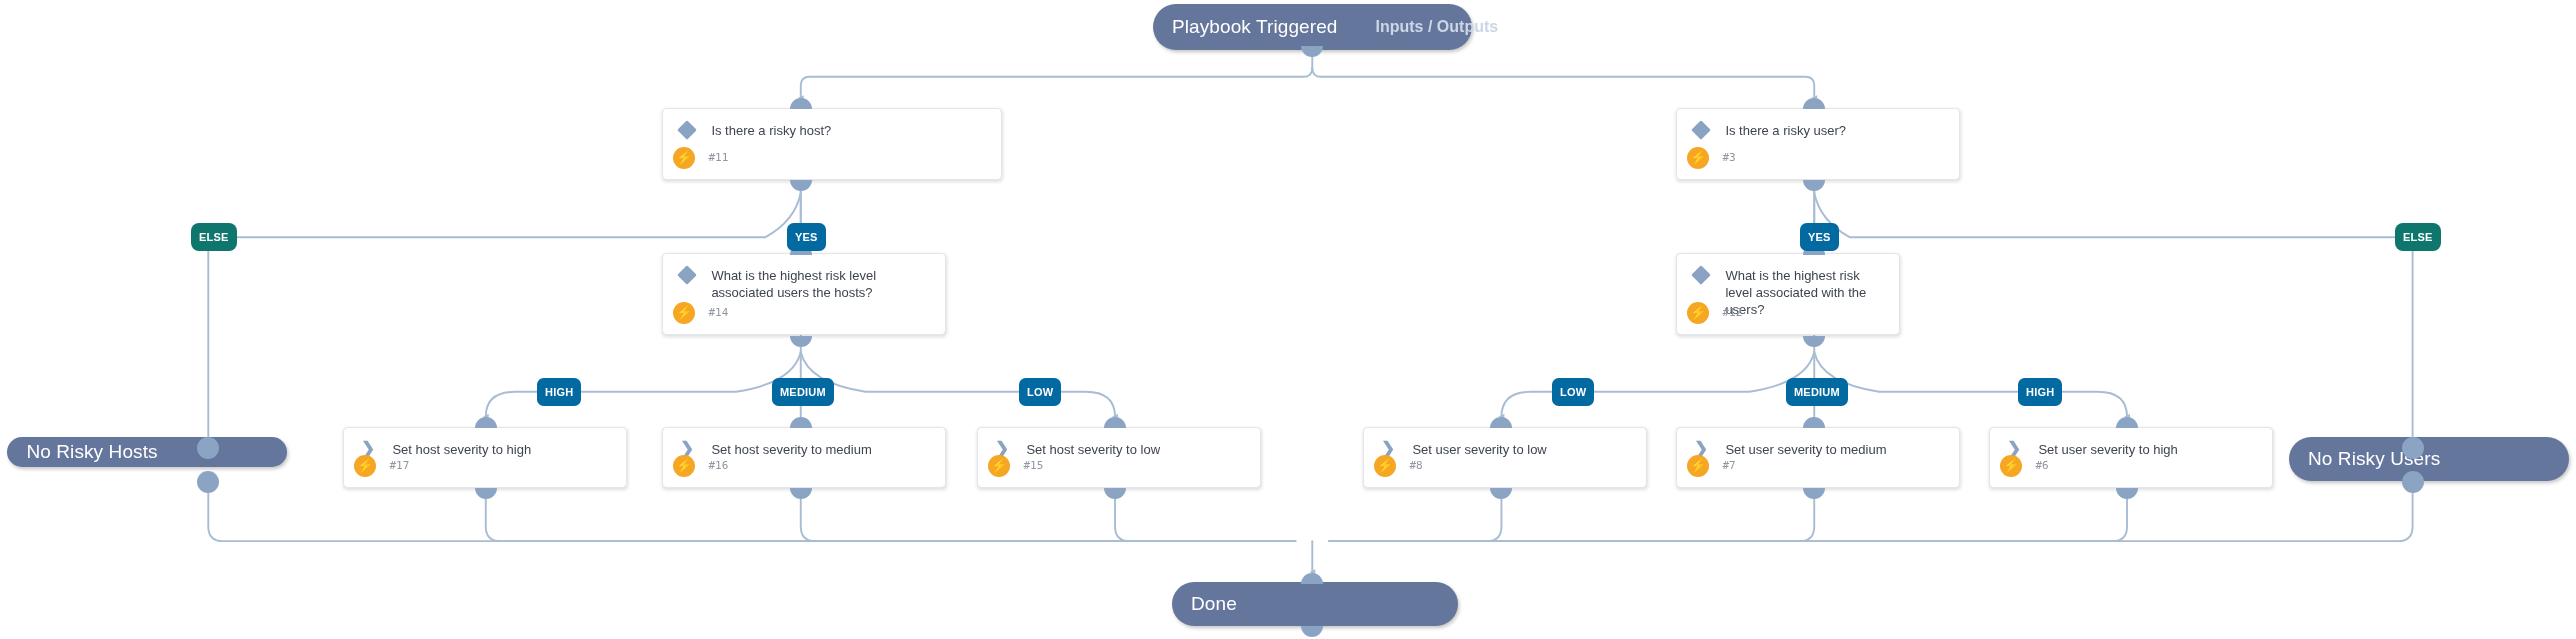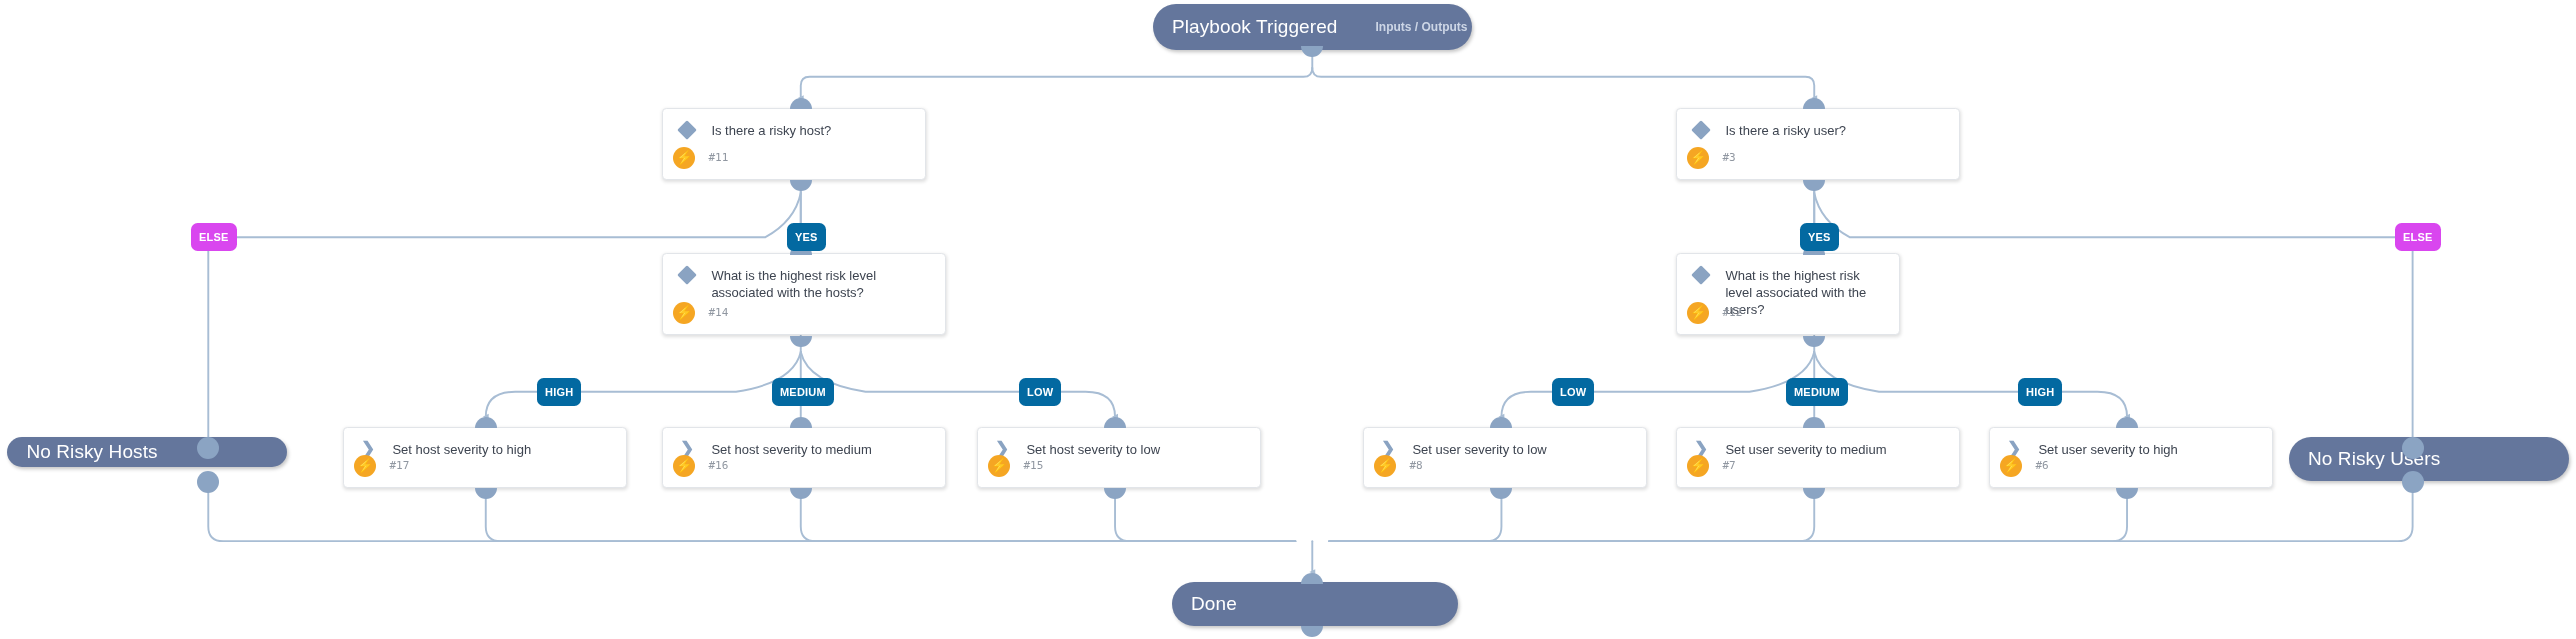--- a/index.html
+++ b/index.html
@@ -40,21 +40,21 @@
   }
   .pill .pill-label {
     color: #ffffff;
     font-size: 19px;
     letter-spacing: 0.1px;
     padding-left: 19px;
     white-space: nowrap;
   }
   .pill .pill-sub {
     color: #cdd6e6;
-    font-size: 12px;
+    font-size: 16px;
     font-weight: bold;
     margin-left: 38px;
     white-space: nowrap;
   }
 
   
   .card {
     position: absolute;
     box-sizing: border-box;
     background: #ffffff;
@@ -138,21 +138,21 @@
     align-items: center;
     justify-content: center;
     color: #ffffff;
     font-size: 11px;
     font-weight: bold;
     letter-spacing: 0.2px;
     z-index: 8;
     padding: 0 8px;
   }
   .badge.blue  { background: #0369a1; }
-  .badge.dark  { background: #d946ef; }
+  .badge.dark  { background: #0f766e; border-radius: 8px; }
 
   
   .port {
     position: absolute;
     width: 22px;
     height: 11px;
     background: #8ba4c3;
     z-index: 6;
   }
   .port.in  { border-radius: 11px 11px 0 0; }
@@ -217,21 +217,21 @@
     </g>
   </svg>
 
   <div class="pill" style="left:1153px; top:4.4px; width:319px; height:46px;">
     <span class="pill-label">Playbook Triggered</span>
     <span class="pill-sub">Inputs / Outputs</span>
   </div>
   <div class="port out" style="left:1301px; top:46px;"></div>
 
   <div class="port in" style="left:790px; top:98px;"></div>
-  <div class="card" style="left:662px; top:108px; width:264px; height:72px;">
+  <div class="card" style="left:662px; top:108px; width:340px; height:72px;">
     <div class="card-row">
       <div class="card-glyph">
         <div class="diamond-icon"></div>
       </div>
       <div class="card-title">Is there a risky host?</div>
     </div>
     <div class="card-foot">
       <div class="bolt-badge">
         <span>⚡</span>
       </div>
@@ -247,21 +247,21 @@
   <div class="badge dark" style="left:191px; top:223px;">
     <span>ELSE</span>
   </div>
 
   <div class="port in" style="left:790px; top:244px;"></div>
   <div class="card" style="left:662px; top:253px; width:284px; height:82px;">
     <div class="card-row">
       <div class="card-glyph">
         <div class="diamond-icon"></div>
       </div>
-      <div class="card-title">What is the highest risk level associated with the hosts?</div>
+      <div class="card-title">What is the highest risk level associated users the hosts?</div>
     </div>
     <div class="card-foot">
       <div class="bolt-badge">
         <span>⚡</span>
       </div>
       <div class="card-id">#14</div>
     </div>
   </div>
   <div class="port out" style="left:790px; top:336px;"></div>
 

